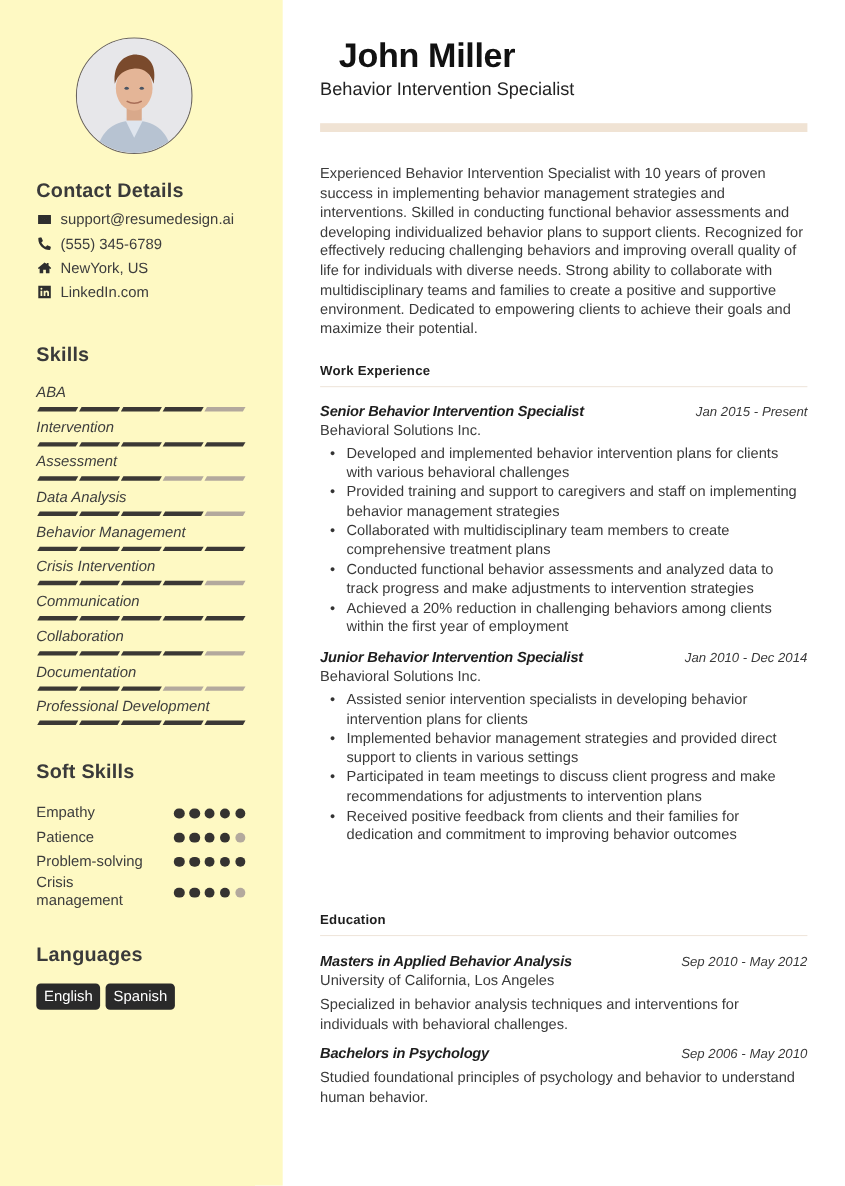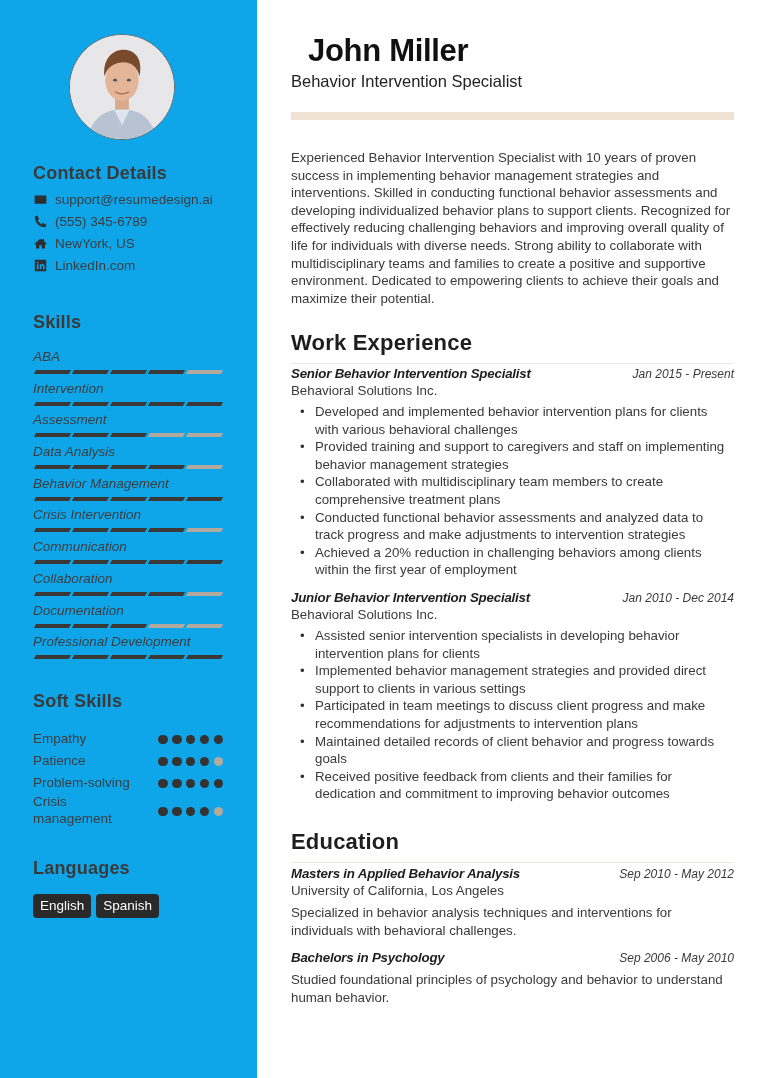--- a/index.html
+++ b/index.html
@@ -1,19 +1,19 @@
 <!DOCTYPE html>
 <html><head>
 <meta charset="utf-8">
 <style>
   * { box-sizing: border-box; margin: 0; padding: 0; }
   html, body { width: 768px; height: 1078px; background: #ffffff; }
   body { font-family: "Liberation Sans", "DejaVu Sans", sans-serif; color: #333; position: relative; overflow: hidden; }
 
-  .sidebar { position: absolute; left: 0; top: 0; width: 257px; height: 1078px; background: #0ea5e9; }
+  .sidebar { position: absolute; left: 0; top: 0; width: 257px; height: 1078px; background: #fef9c3; }
   .main { position: absolute; left: 291px; top: 0; width: 443px; height: 1078px; }
 
   
   .photo { position: absolute; left: 69px; top: 34px; width: 106px; height: 106px; border-radius: 50%;
     border: 1.5px solid #6b6560; background: #e6e6e8; overflow: hidden; }
   .photo svg { width: 100%; height: 100%; display: block; }
 
   .side-h { position: absolute; left: 33px; font-size: 18px; font-weight: bold; color: #3a3a3a; letter-spacing: 0.2px; }
 
   
@@ -41,21 +41,21 @@
   
   .langs { position: absolute; left: 33px; top: 894px; display: flex; gap: 5px; }
   .lang { background: #2a2a2a; color: #ffffff; font-size: 13.5px; height: 24px; line-height: 24px; padding: 0 7px; border-radius: 4px; }
 
   
   .name { position: absolute; left: 17px; top: 33px; font-size: 31px; font-weight: bold; color: #111; letter-spacing: -0.3px; }
   .role { position: absolute; left: 0; top: 72px; font-size: 16.5px; color: #222; }
   .accent { position: absolute; left: 0; top: 112px; width: 443px; height: 8px; background: #f0e3d4; }
   .summary { position: absolute; left: 0; top: 149px; width: 445px; font-size: 13.3px; line-height: 17.6px; color: #3a3a3a; }
 
-  .sec-h { position: absolute; left: 0; width: 443px; font-size: 22px; font-weight: bold; color: #1e1e1e; padding-bottom: 7px; border-bottom: 1px solid #efe6dc; letter-spacing: 0.2px; }
+  .sec-h { position: absolute; left: 0; width: 443px; font-size: 12px; font-weight: bold; color: #1e1e1e; padding-bottom: 7px; border-bottom: 1px solid #efe6dc; letter-spacing: 0.2px; }
 
   .entry { position: absolute; left: 0; width: 443px; }
   .entry-head { display: flex; justify-content: space-between; align-items: baseline; font-style: italic; }
   .entry-title { font-size: 13.3px; font-weight: bold; color: #1e1e1e; letter-spacing: -0.2px; }
   .entry-date { font-size: 12px; color: #3a3a3a; }
   .entry-org { font-size: 13.3px; color: #3a3a3a; margin-top: 2px; }
   .bullets { list-style: none; margin-top: 5px; }
   .bullets li { position: relative; padding-left: 24px; font-size: 13.3px; line-height: 17.6px; color: #3a3a3a; }
   .bullets li::before { content: "\2022"; position: absolute; left: 9px; top: 0; color: #333; }
   .entry-desc { font-size: 13.3px; line-height: 17.6px; color: #3a3a3a; margin-top: 6px; }
@@ -298,21 +298,20 @@
   <div class="entry" style="top:590px">
     <div class="entry-head">
       <span class="entry-title">Junior Behavior Intervention Specialist</span>
       <span class="entry-date">Jan 2010 - Dec 2014</span>
     </div>
     <div class="entry-org">Behavioral Solutions Inc.</div>
     <ul class="bullets">
       <li>Assisted senior intervention specialists in developing behavior intervention plans for clients</li>
       <li>Implemented behavior management strategies and provided direct support to clients in various settings</li>
       <li>Participated in team meetings to discuss client progress and make recommendations for adjustments to intervention plans</li>
-      <li>Maintained detailed records of client behavior and progress towards goals</li>
       <li>Received positive feedback from clients and their families for dedication and commitment to improving behavior outcomes</li>
     </ul>
   </div>
 
   <h2 class="sec-h" style="top:829px">Education</h2>
 
   <div class="entry" style="top:866px">
     <div class="entry-head">
       <span class="entry-title">Masters in Applied Behavior Analysis</span>
       <span class="entry-date">Sep 2010 - May 2012</span>

